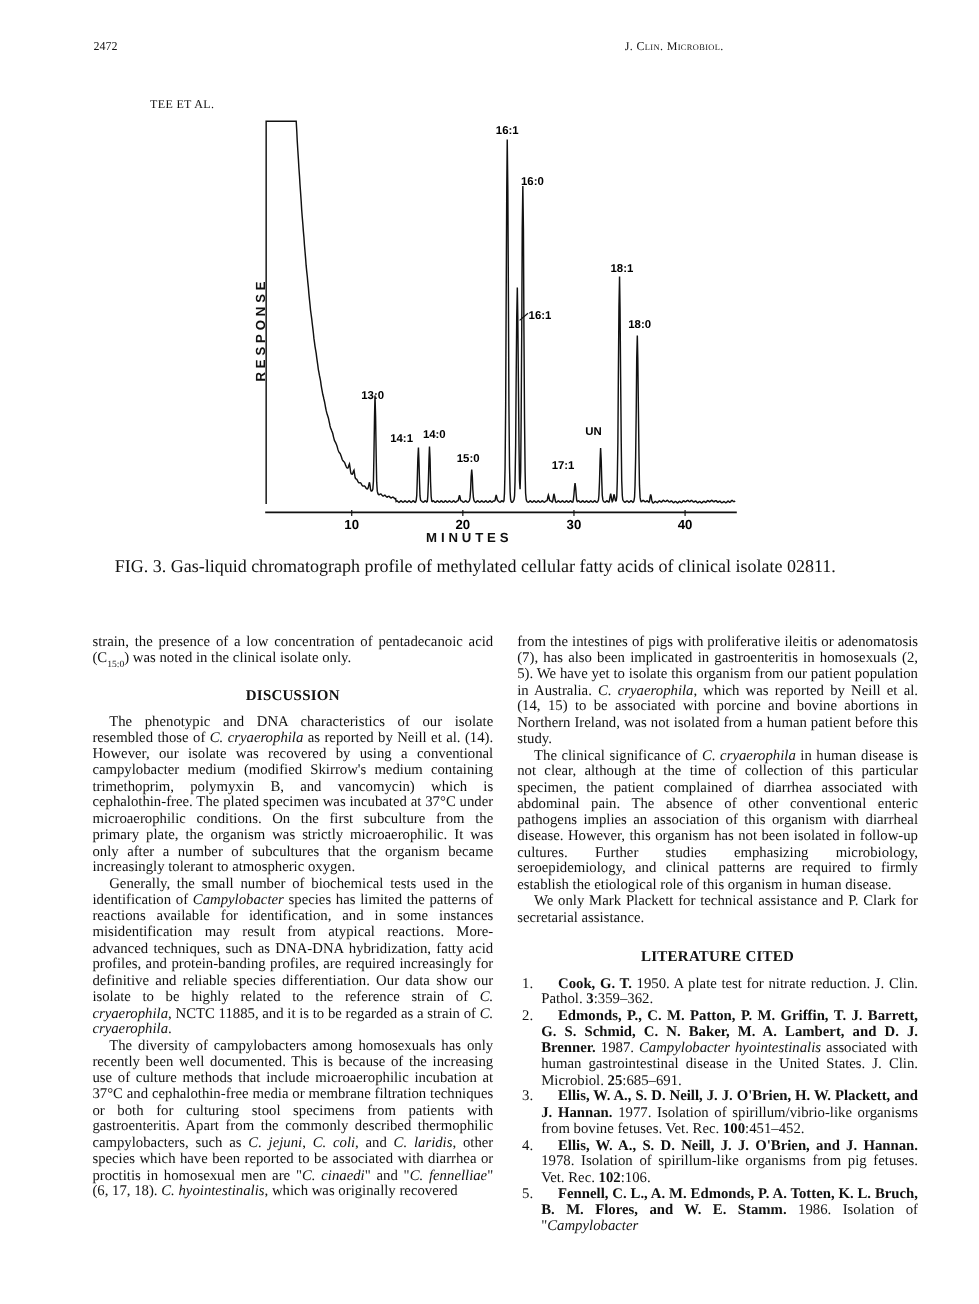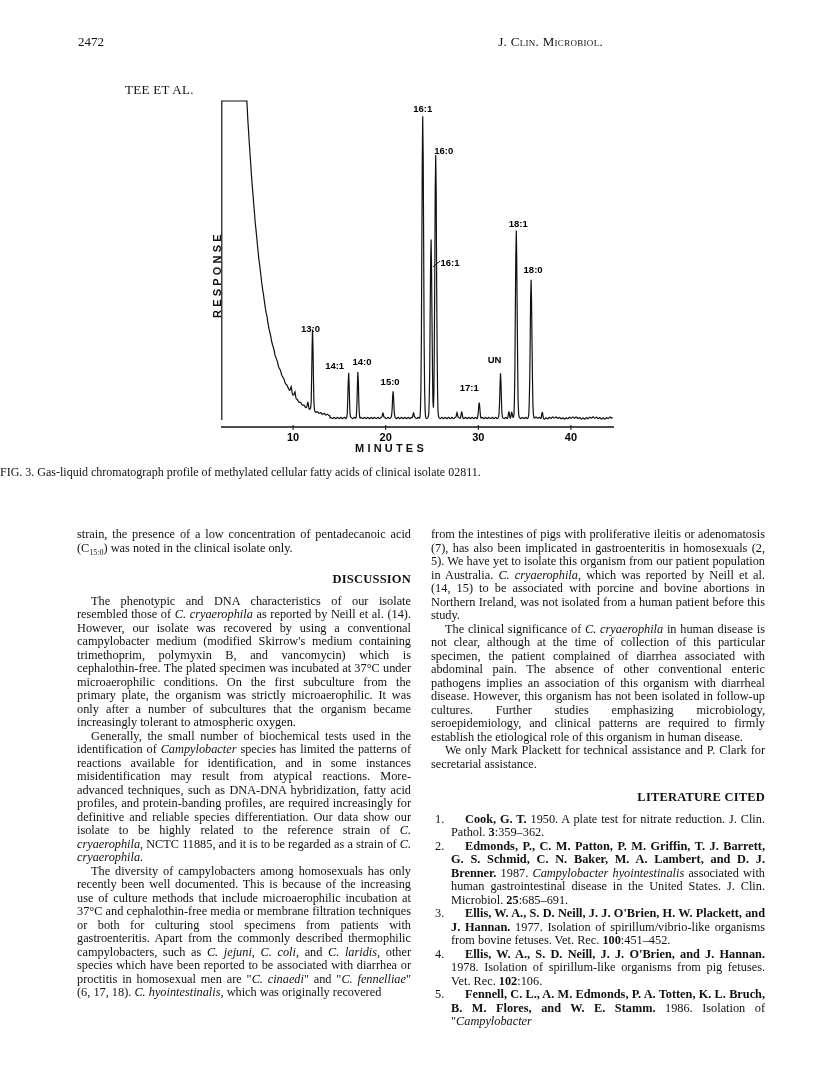--- a/index.html
+++ b/index.html
@@ -1,38 +1,38 @@
 <!DOCTYPE html>
 <html><head>
 <meta charset="utf-8">
 <style>
   html, body { margin: 0; padding: 0; background: #ffffff; }
   body {
     width: 816px; height: 1087px; position: relative; overflow: hidden;
     font-family: "Liberation Serif", "DejaVu Serif", serif; color: #111;
   }
-  .running-head { position: absolute; top: 34px; left: 0; width: 661px; height: 16px; font-size: 13px; }
+  .running-head { position: absolute; top: 34px; left: 0; width: 661px; height: 16px; font-size: 10px; }
   .rh-page { position: absolute; left: 78px; }
   .rh-authors { position: absolute; left: 125px; letter-spacing: 0.3px; margin-top: 48px; }
   .rh-journal { position: absolute; right: 58px; font-variant: small-caps; letter-spacing: 0.3px; }
 
   .figure { position: absolute; left: 0; top: 0; width: 816px; height: 480px; }
   .figure svg { position: absolute; left: 0; top: 0; }
   .fig-caption {
-    position: absolute; top: 465px; left: 0; width: 792px; 
-    font-size: 12px;
+    position: absolute; top: 465px; left: 0; width: 792px; text-align: center;
+    font-size: 15px;
   }
 
   .col { position: absolute; top: 528px; width: 334px; font-size: 12.3px; line-height: 13.5px; text-align: justify; }
   .col-left { left: 77px; }
   .col-right { left: 431px; }
   .col p { margin: 0; text-indent: 0; }
   .col p.indent { text-indent: 14px; }
   .col h2 {
-    font-size: 12.5px; font-weight: bold; text-align: right; margin: 20px 0 8px 0; letter-spacing: 0.2px;
+    font-size: 12.5px; font-weight: bold; text-align: center; margin: 20px 0 8px 0; letter-spacing: 0.2px;
   }
   .col h2.first { margin-top: 18px; }
   .refs { list-style: none; margin: 0; padding: 0; }
   .refs li { position: relative; padding-left: 20px; margin: 0; }
   .refs .num { position: absolute; left: 4px; }
   .b { font-weight: bold; margin-left: 14px; }
   i { font-style: italic; }
   sub { font-size: 8px; line-height: 0; }
 </style>
 </head>

